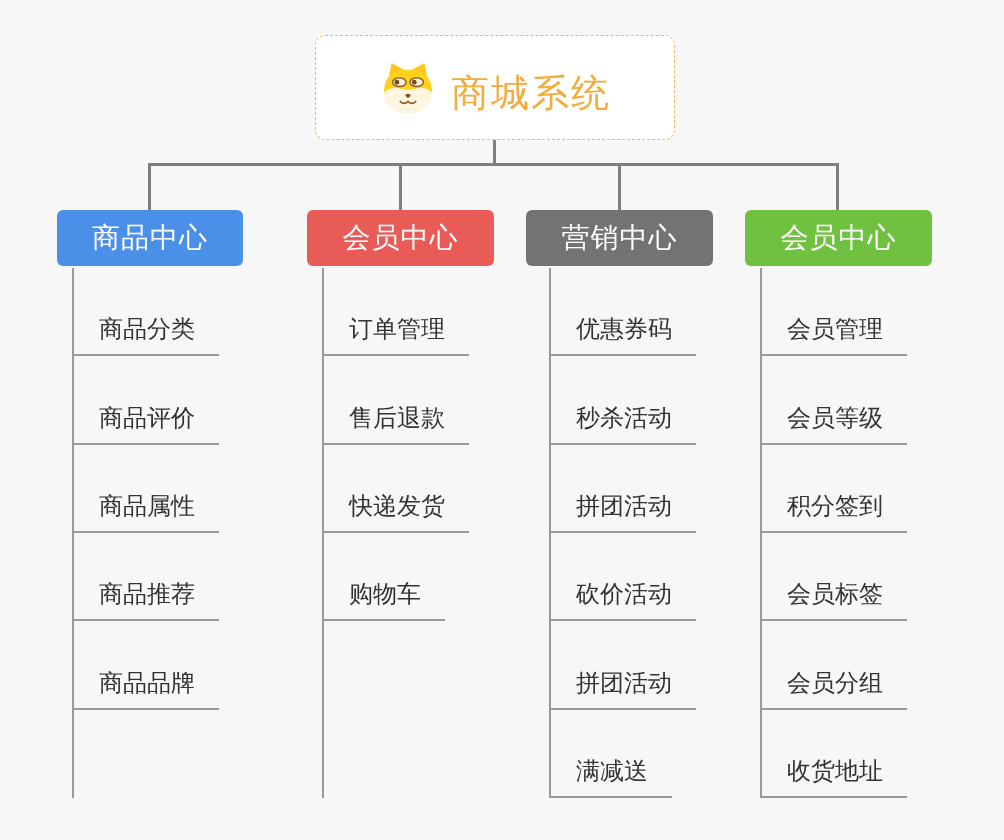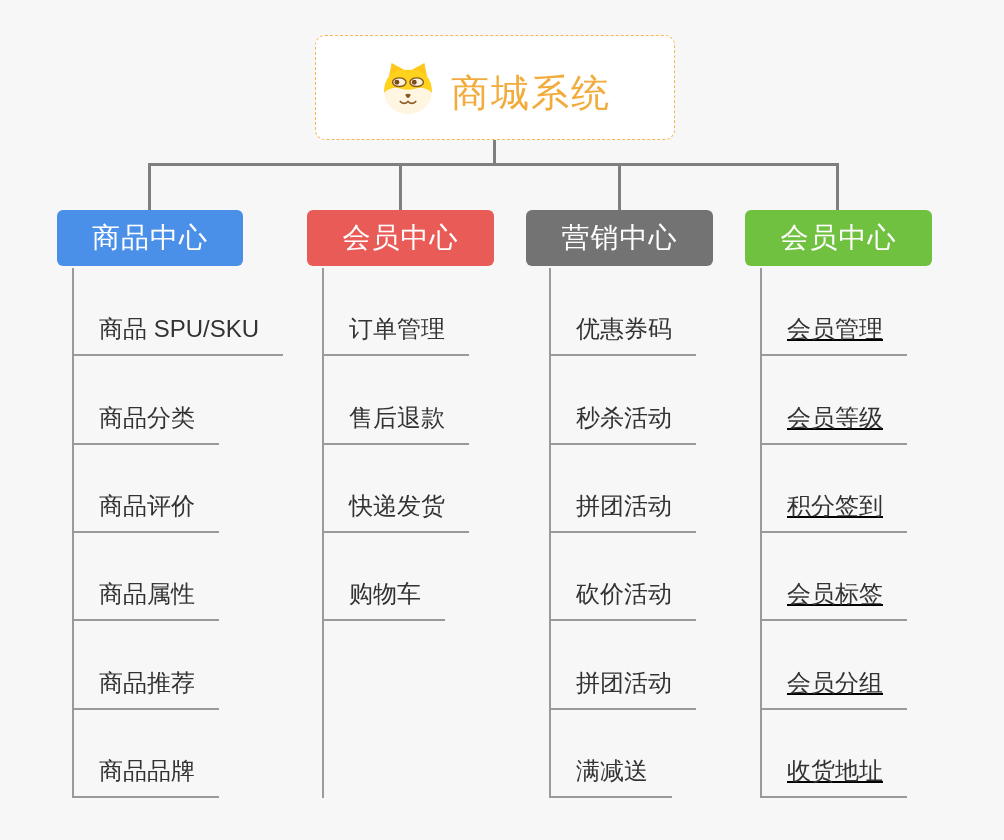--- a/index.html
+++ b/index.html
@@ -39,21 +39,21 @@
   .branch3 { left:526px; width:187px; }
   .branch4 { left:745px; width:187px; }
 
   
   .col {
     position:absolute; top:268px; height:530px;
     border-left:2px solid #9A9A9A;
     display:flex; flex-direction:column;
   }
   .col1 { left:72px; }  .col2 { left:322px; }
-  .col3 { left:541px;margin-left:8px; } .col4 { left:760px;text-decoration:underline; }
+  .col3 { left:541px;margin-left:8px; } .col4 { left:760px; }
   .leaf-cell { height:88.33px; display:flex; align-items:flex-end; }
   .leaf {
     display:inline-block; margin-left:-2px;
     padding:0 24px 9px 27px;
     border-bottom:2px solid #9A9A9A;
     font-size:24px; color:#333333; white-space:nowrap;
   }
 </style>
 </head>
 <body>
@@ -78,23 +78,20 @@
 
 <div class="line stem"></div>
 <div class="line bus"></div>
 <div class="line drop drop1"></div>
 <div class="line drop drop2"></div>
 <div class="line drop drop3"></div>
 <div class="line drop drop4"></div>
 
 <div class="branch branch1" style="background-color: rgb(75, 144, 232);">商品中心</div>
 <div class="col col1">
-  <div class="leaf-cell">
-      <span class="leaf">商品 SPU/SKU</span>
-    </div>
   <div class="leaf-cell">
       <span class="leaf">商品分类</span>
     </div>
   <div class="leaf-cell">
       <span class="leaf">商品评价</span>
     </div>
   <div class="leaf-cell">
       <span class="leaf">商品属性</span>
     </div>
   <div class="leaf-cell">

